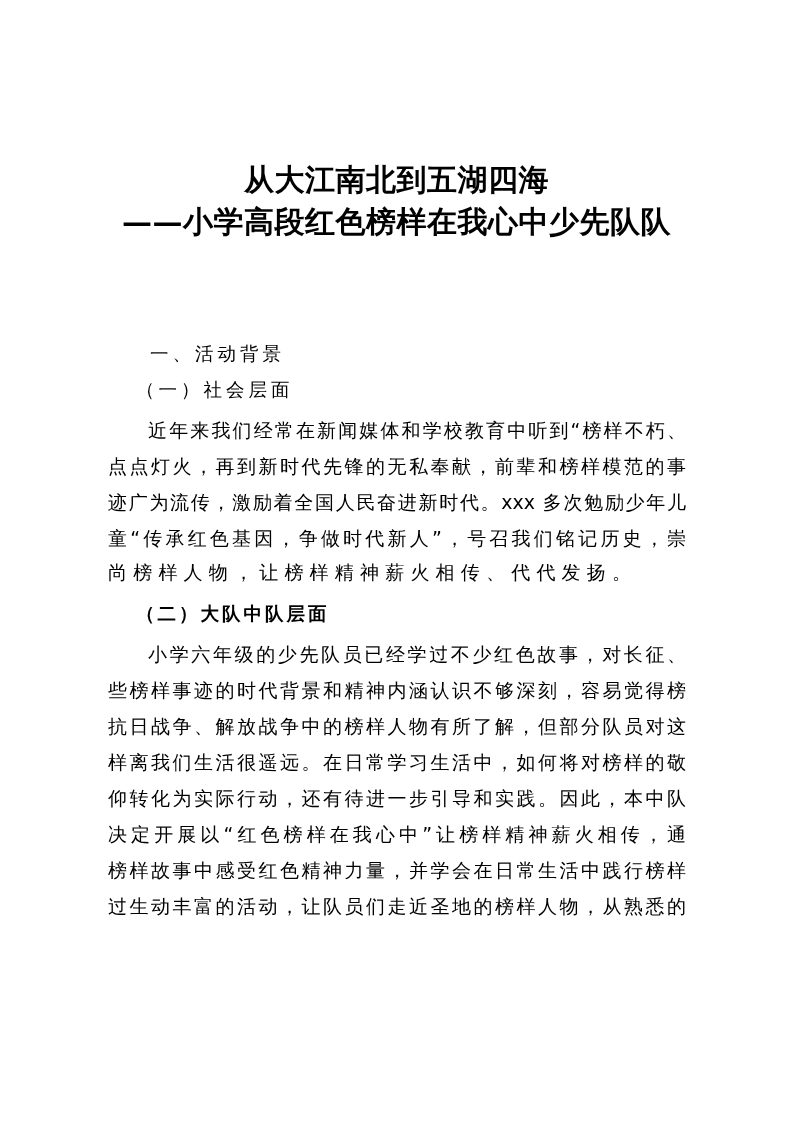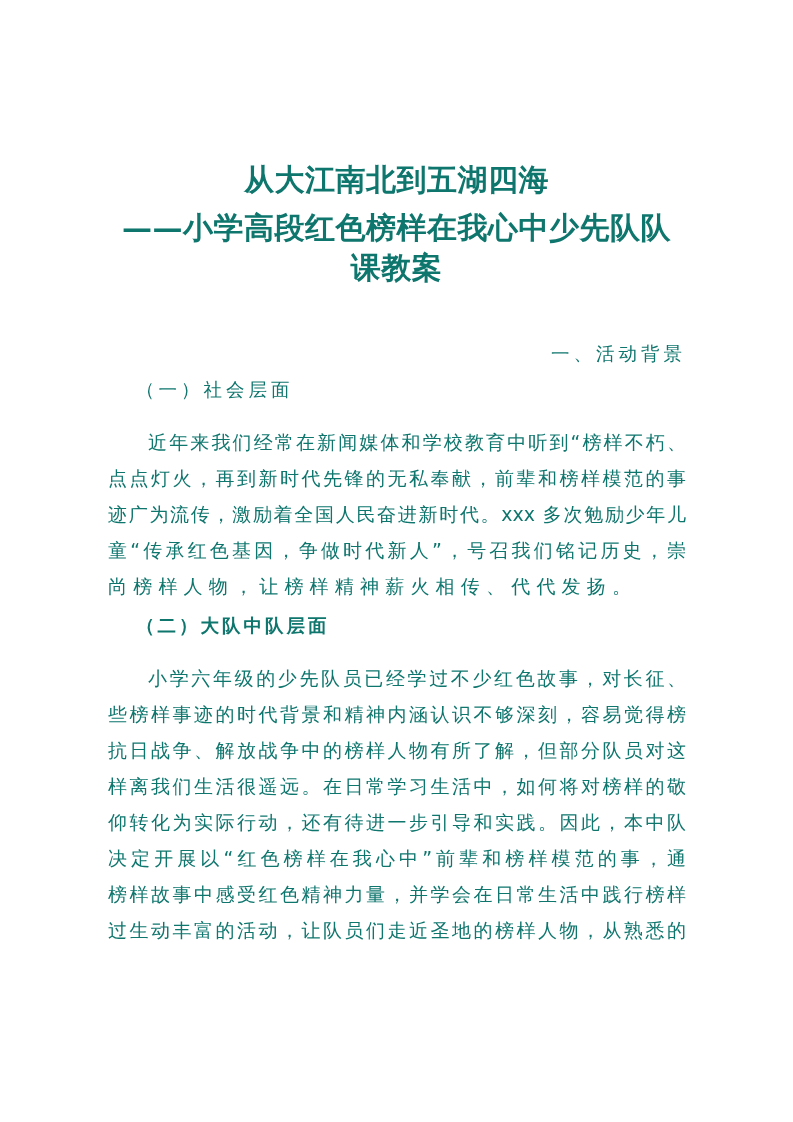--- a/index.html
+++ b/index.html
@@ -1,56 +1,55 @@
 <!DOCTYPE html>
 <html><head>
   <meta charset="utf-8">
   <style>
     html, body { margin: 0; padding: 0; background: #ffffff; }
     body { width: 793px; height: 1122px; position: relative; overflow: hidden; }
     .page {
       position: absolute; left: 0; top: 0; width: 793px; height: 1122px;
-      background: #ffffff; color: #0f766e;
+      background: #ffffff; color: #000000;
       font-family: "DejaVu Sans", "Liberation Sans", sans-serif;
     }
     .title-block { position: absolute; left: 0; top: 160px; width: 793px; text-align: center; }
     .title-line {
       font-family: "DejaVu Serif", "Liberation Serif", serif;
       font-size: 30px; font-weight: bold; line-height: 40px; height: 40px;
       white-space: nowrap; letter-spacing: 0.5px;
     }
-    .title-line.sub { margin-top: 8px; }
+    .title-line.sub { margin-top: 2px; }
     .title-line.last { margin-top: 0; }
     .content { position: absolute; left: 108px; top: 336px; width: 578px; }
     .heading {
       font-size: 18.5px; line-height: 36px; height: 36px;
       letter-spacing: 4px; white-space: nowrap;
     }
-    .heading.lvl1 { padding-left: 42px; text-align: right; }
+    .heading.lvl1 { padding-left: 42px; }
     .heading.lvl2 { padding-left: 28px; }
     .heading.lvl2.bold { font-weight: bold; letter-spacing: 3px; }
-    .para { margin-top: 16px; }
+    .para { margin-top: 4px; }
     .line {
       font-size: 19px; line-height: 36px; height: 36px;
       white-space: nowrap; text-align: justify; text-align-last: justify;
       letter-spacing: 0px;
     }
     .line.first { padding-left: 40px; }
-    .line.last-line { text-align-last: left; letter-spacing: 6.2px; }
+    .line.last-line { text-align-last: left; letter-spacing: 6.2px; font-family: Liberation Mono, monospace; }
     .sec-gap { height: 4px; }
   </style>
 </head>
 <body>
 
 <div class="page">
 
   <div class="title-block">
     <div class="title-line">从大江南北到五湖四海</div>
     <div class="title-line sub">——小学高段红色榜样在我心中少先队队</div>
-    <div class="title-line last">课教案</div>
   </div>
 
   <div class="content">
 
     <div class="heading lvl1">一、活动背景</div>
 
     <div class="heading lvl2">（一）社会层面</div>
 
     <div class="para">
       <div class="line first">近年来我们经常在新闻媒体和学校教育中听到“榜样不朽、</div>
@@ -63,19 +62,19 @@
     <div class="sec-gap"></div>
 
     <div class="heading lvl2 bold">（二）大队中队层面</div>
 
     <div class="para">
       <div class="line first">小学六年级的少先队员已经学过不少红色故事，对长征、</div>
       <div class="line">些榜样事迹的时代背景和精神内涵认识不够深刻，容易觉得榜</div>
       <div class="line">抗日战争、解放战争中的榜样人物有所了解，但部分队员对这</div>
       <div class="line">样离我们生活很遥远。在日常学习生活中，如何将对榜样的敬</div>
       <div class="line">仰转化为实际行动，还有待进一步引导和实践。因此，本中队</div>
-      <div class="line">决定开展以“红色榜样在我心中”前辈和榜样模范的事，通</div>
+      <div class="line">决定开展以“红色榜样在我心中”让榜样精神薪火相传，通</div>
       <div class="line">榜样故事中感受红色精神力量，并学会在日常生活中践行榜样</div>
       <div class="line">过生动丰富的活动，让队员们走近圣地的榜样人物，从熟悉的</div>
     </div>
 
   </div>
 </div>
 
 </body></html>

